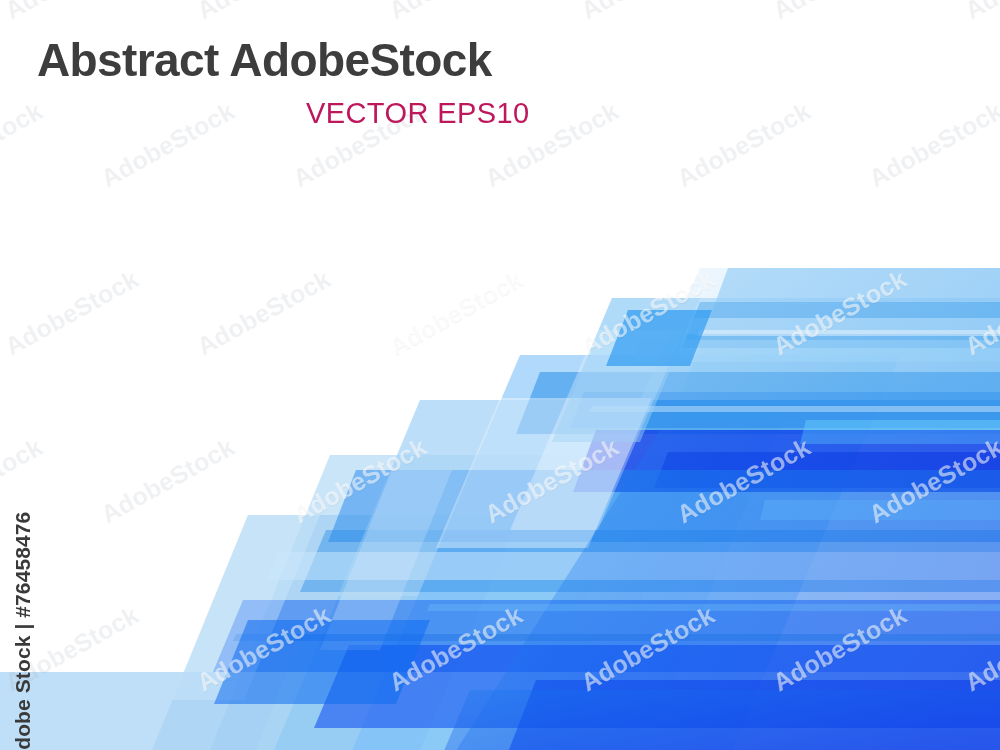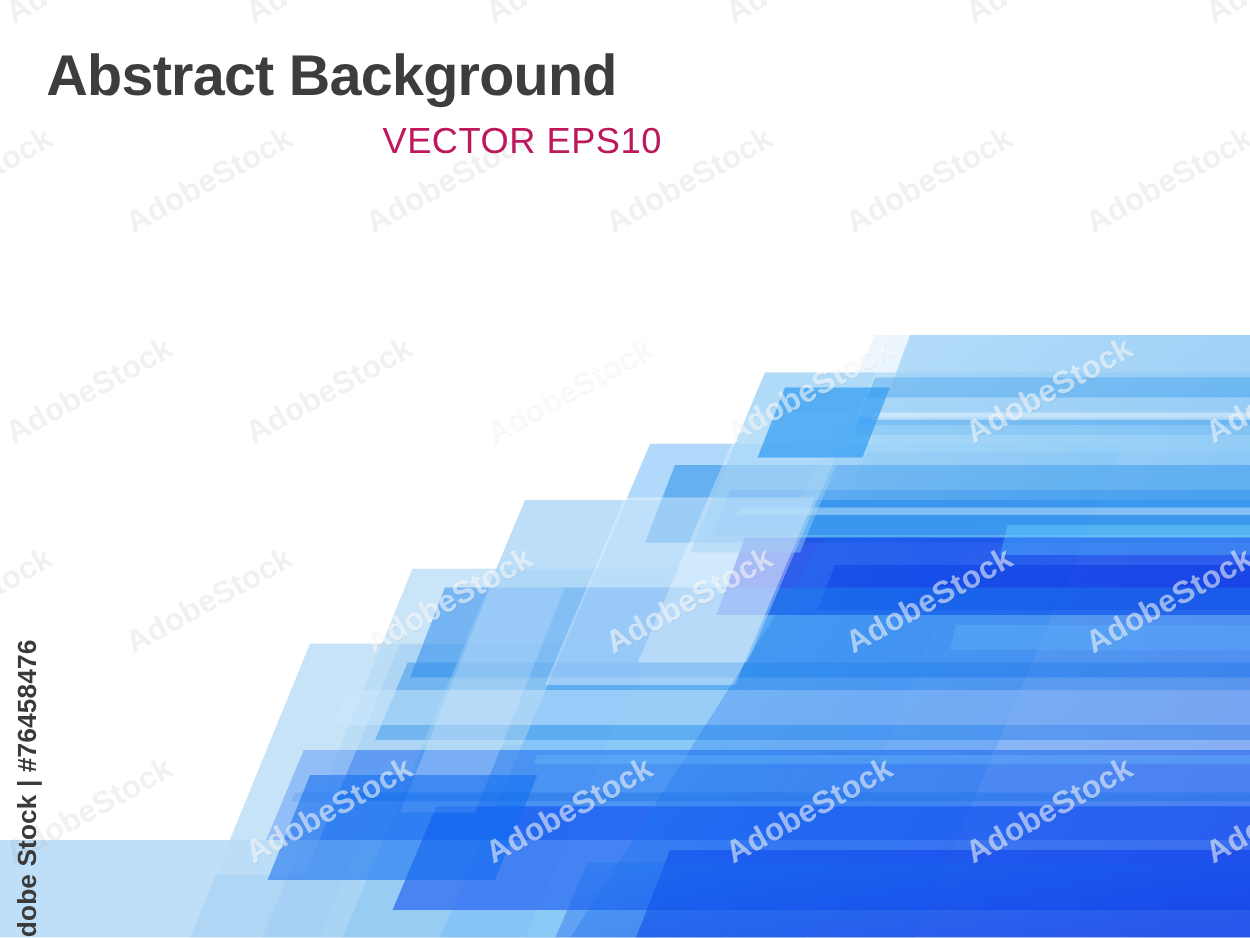--- a/index.html
+++ b/index.html
@@ -216,21 +216,21 @@
       <span class="wm" style="left: 864px; top: 504px;">AdobeStock</span>
       <span class="wm dark" style="left: 0px; top: 672px;">AdobeStock</span>
       <span class="wm" style="left: 192px; top: 672px;">AdobeStock</span>
       <span class="wm" style="left: 384px; top: 672px;">AdobeStock</span>
       <span class="wm" style="left: 576px; top: 672px;">AdobeStock</span>
       <span class="wm" style="left: 768px; top: 672px;">AdobeStock</span>
       <span class="wm" style="left: 960px; top: 672px;">AdobeStock</span>
     </div>
 
   <div id="heading">
-    <h1 id="page-title">Abstract Background</h1>
+    <h1 id="page-title">Abstract AdobeStock</h1>
     <p id="page-subtitle">VECTOR EPS10</p>
   </div>
 
   <div id="side-credit">
     <div class="credit-text">Adobe Stock | #76458476</div>
   </div>
 
 </div>
 
 </body></html>

